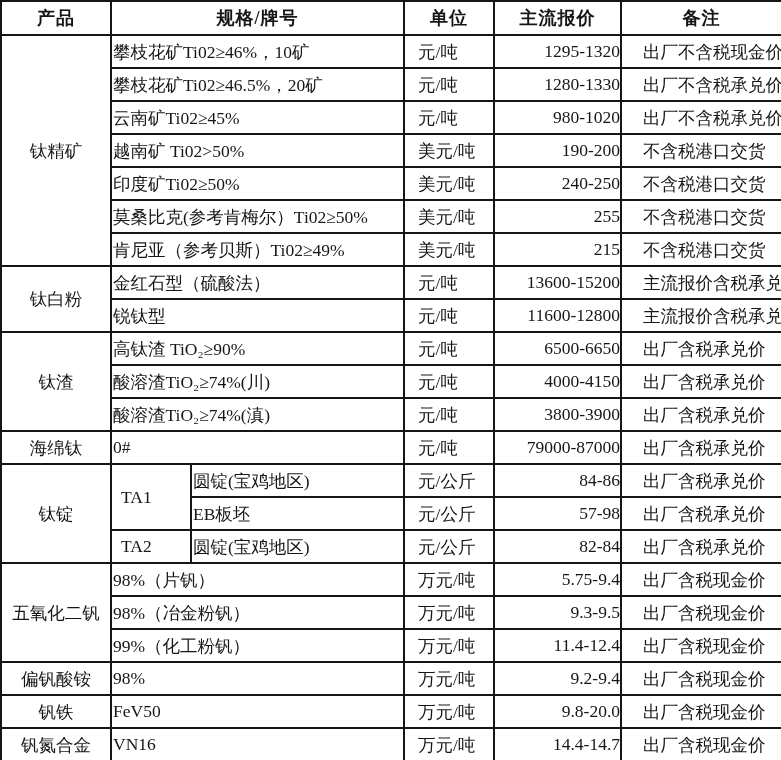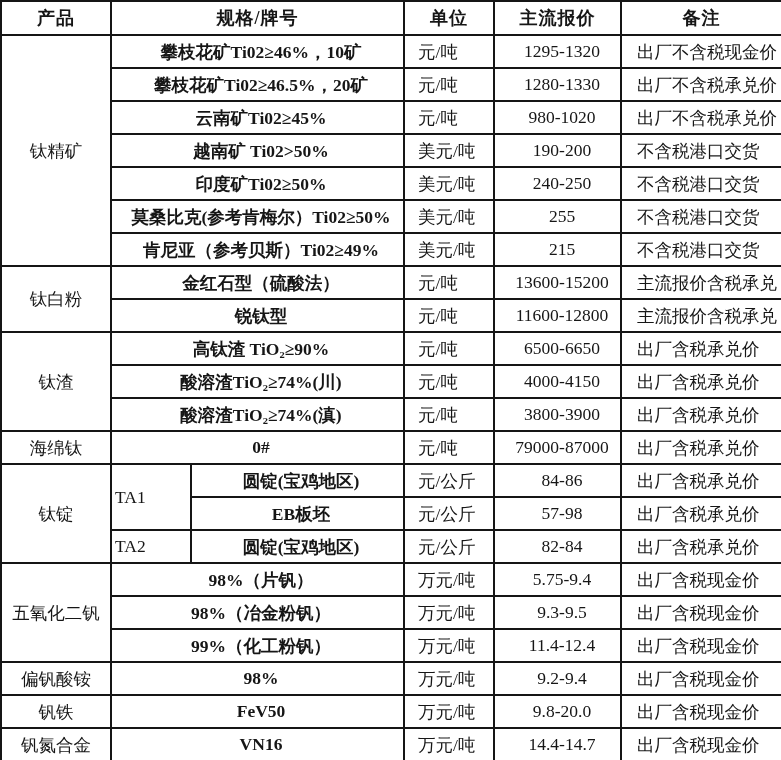--- a/index.html
+++ b/index.html
@@ -30,25 +30,25 @@
   thead tr { height: 34px; }
   tbody tr { height: 33px; }
   th {
     font-size: 18px;
     font-weight: bold;
     text-align: center;
     letter-spacing: 1px;
   }
   td { font-size: 17.5px; font-weight: normal; }
   td.product { text-align: center; margin-top: 28px; }
-  td.spec, td.variant { text-align: center; padding-left: 7px; font-weight: bold; }
-  td.grade { text-align: left; padding-left: 3px; }
+  td.spec, td.variant { text-align: left; padding-left: 1px; }
+  td.grade { text-align: left; padding-left: 9px; }
   td.unit { text-align: left; padding-left: 13px; margin-top: 36px; }
-  td.price { text-align: center; padding-left: 9px; margin-left: 32px; }
-  td.note { text-align: left; padding-left: 15px; }
+  td.price { text-align: right; padding-left: 9px; margin-left: 32px; }
+  td.note { text-align: left; padding-left: 21px; }
 </style>
 </head>
 <body>
 
 <div class="page">
   <table class="price-table">
     <colgroup>
       <col style="width:110px">
         <col style="width:80px">
         <col style="width:213px">

